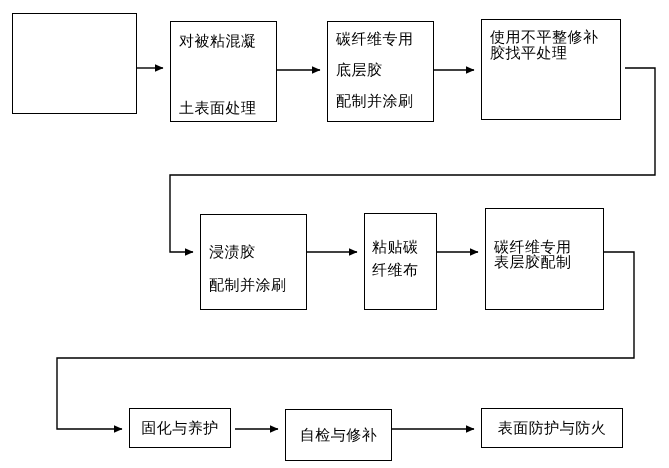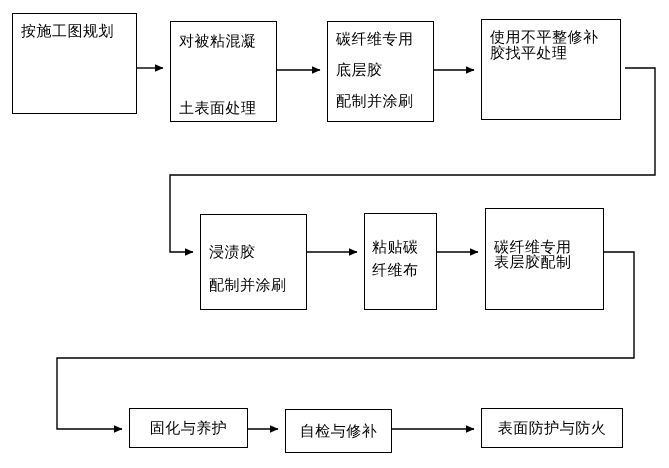--- a/index.html
+++ b/index.html
@@ -67,21 +67,20 @@
         <polyline points="307,252 357,252" marker-end="url(#arrowhead)" stroke="#000000"></polyline>
         <polyline points="437,252 478,252" marker-end="url(#arrowhead)" stroke="#000000"></polyline>
         <polyline points="604,252 634,252 634,358 57,358 57,429 122,429" marker-end="url(#arrowhead)" stroke="#000000"></polyline>
         <polyline points="235,429 278,429" marker-end="url(#arrowhead)" stroke="#000000"></polyline>
         <polyline points="392,429 474,429" marker-end="url(#arrowhead)" stroke="#000000"></polyline>
       </g>
   </svg>
 
   <div id="node-layer">
       <div class="node va-top ha-left" style="left: 12px; top: 13px; width: 125px; height: 101px; padding-top: 10px; padding-left: 8px; border-color: rgb(0, 0, 0);">
-        <span class="ln">按施工图规划</span>
       </div>
       <div class="node va-top ha-left" style="left: 170px; top: 21px; width: 107px; height: 101px; padding-top: 12px; padding-left: 8px; border-color: rgb(0, 0, 0); gap: 32px;">
         <span class="ln">对被粘混凝</span>
         <span class="ln" style="margin-top: 20px;">土表面处理</span>
       </div>
       <div class="node va-top ha-left" style="left: 327px; top: 21px; width: 107px; height: 101px; padding-top: 10px; padding-left: 8px; border-color: rgb(0, 0, 0);">
         <span class="ln">碳纤维专用</span>
         <span class="ln" style="margin-top: 16px;">底层胶</span>
         <span class="ln" style="margin-top: 16px;">配制并涂刷</span>
       </div>
@@ -94,24 +93,24 @@
         <span class="ln" style="margin-top: 18px;">配制并涂刷</span>
       </div>
       <div class="node va-top ha-left" style="left: 364px; top: 213px; width: 73px; height: 97px; padding-top: 26px; padding-left: 7px; border-color: rgb(0, 0, 0);">
         <span class="ln">粘贴碳</span>
         <span class="ln" style="margin-top: 8px;">纤维布</span>
       </div>
       <div class="node va-top ha-left" style="left: 485px; top: 208px; width: 119px; height: 102px; padding-top: 31px; padding-left: 8px; border-color: rgb(0, 0, 0);">
         <span class="ln">碳纤维专用</span>
         <span class="ln" style="">表层胶配制</span>
       </div>
-      <div class="node va-center ha-center" style="left: 129px; top: 408px; width: 119px; height: 40px; padding-top: 0px; padding-left: 0px; border-color: rgb(0, 0, 0);">
+      <div class="node va-center ha-center" style="left: 129px; top: 408px; width: 102px; height: 40px; padding-top: 0px; padding-left: 0px; border-color: rgb(0, 0, 0);">
         <span class="ln">固化与养护</span>
       </div>
-      <div class="node va-center ha-center" style="left: 285px; top: 409px; width: 107px; height: 44px; padding-top: 0px; padding-left: 0px; border-color: rgb(0, 0, 0);">
+      <div class="node va-center ha-center" style="left: 285px; top: 409px; width: 107px; height: 52px; padding-top: 0px; padding-left: 0px; border-color: rgb(0, 0, 0);">
         <span class="ln">自检与修补</span>
       </div>
       <div class="node va-center ha-center" style="left: 481px; top: 408px; width: 142px; height: 40px; padding-top: 0px; padding-left: 0px; border-color: rgb(0, 0, 0);">
         <span class="ln">表面防护与防火</span>
       </div>
     </div>
 
 </div>
 
 </body></html>

